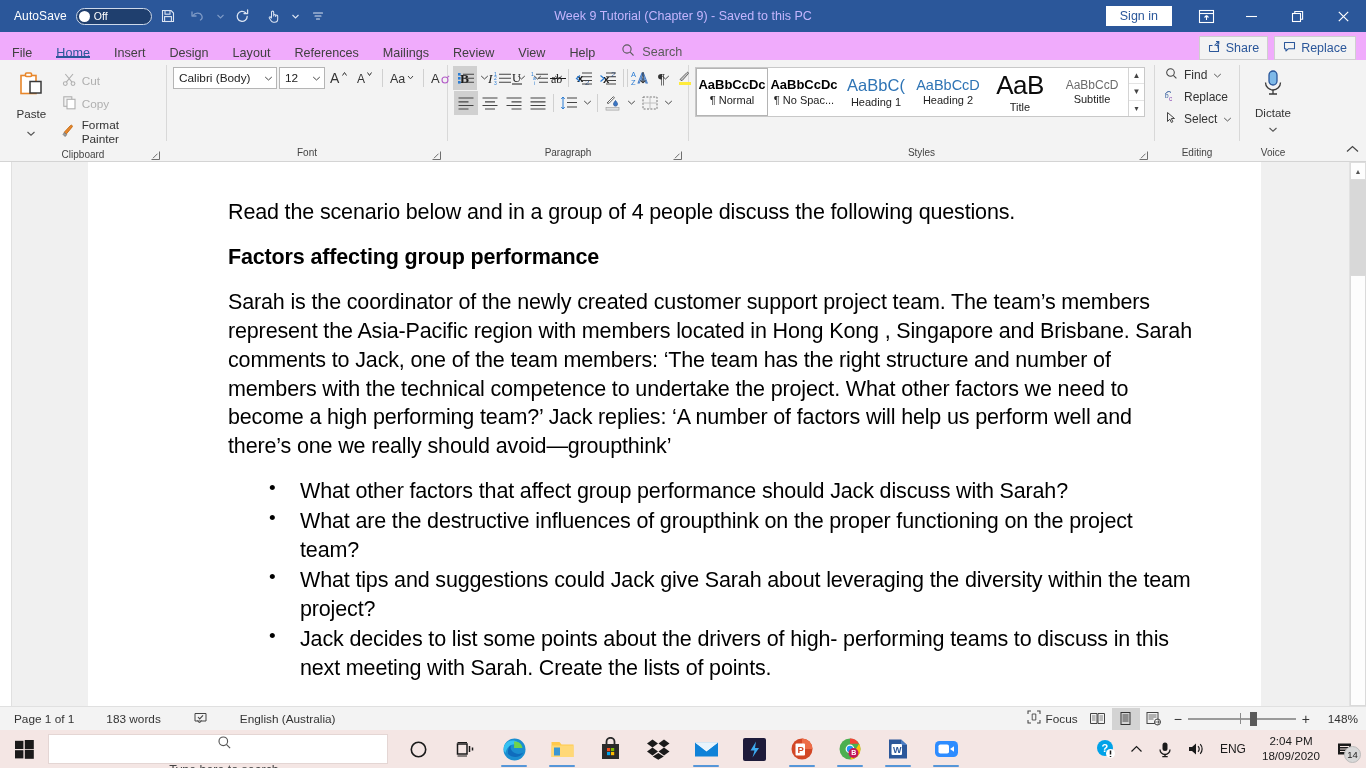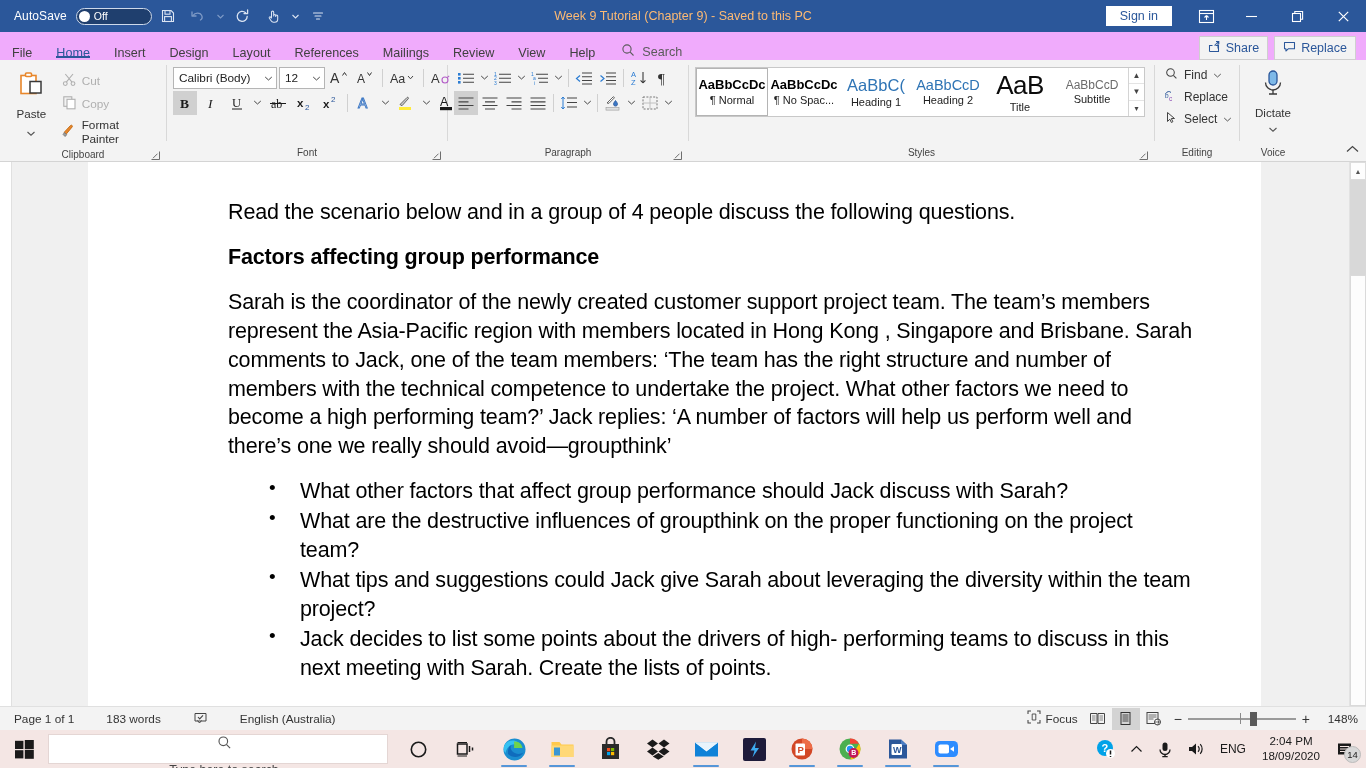--- a/index.html
+++ b/index.html
@@ -25,21 +25,21 @@
   .autosave-knob { width: 11px; height: 11px; border-radius: 50%; background: #ffffff; }
   .autosave-state { font-size: 10.5px; color: #ffffff; }
   .qat-btn {
     width: 28px; height: 26px; display: flex; align-items: center; justify-content: center;
     color: #fff;
   }
   .qat-btn svg { display: block; }
   .qat-caret { width: 13px; height: 26px; display:flex; align-items:center; justify-content:center; }
   .title-center {
     position: absolute; left: 0; right: 0; text-align: center;
-    font-size: 12.5px; color: #fdba74; pointer-events: none;
+    font-size: 12.5px; color: #c4b5fd; pointer-events: none;
   }
   .title-right {
     margin-left: auto; display: flex; align-items: center; height: 32px; z-index: 2;
   }
   .signin-btn {
     background: #ffffff; color: #2b579a; font-size: 12.5px;
     padding: 3px 14px; margin-right: 12px; border: none; cursor: default;
     font-family: "Liberation Sans", sans-serif;
   }
   .ribbon-display {
@@ -414,21 +414,21 @@
     <div class="launcher">
       <svg width="11" height="11" viewBox="0 0 11 11">
           <path d="M1.5 9.5h8V1.5" fill="none" stroke="#666" stroke-width=".95"></path>
           <path d="M3 8.2l4.5-4.5" stroke="#666" stroke-width=".95"></path>
         </svg>
     </div>
   </div>
   <div class="grp-sep"></div>
 
   <div class="grp" style="width:280px">
-    <div class="grp-body" style="flex-direction:column; padding-left:6px">
+    <div class="grp-body" style="flex-direction:row; padding-left:6px">
       <div class="font-row">
         <div class="font-name-box">
           <span>Calibri (Body)</span>
           <span><svg width="9" height="7" viewBox="0 0 9 7">
                 <path d="M1.2 2L4.5 5 7.8 2" fill="none" stroke="#444" stroke-width="1"></path>
               </svg></span>
         </div>
         <div class="font-size-box">
           <span>12</span>
           <span><svg width="9" height="7" viewBox="0 0 9 7">

